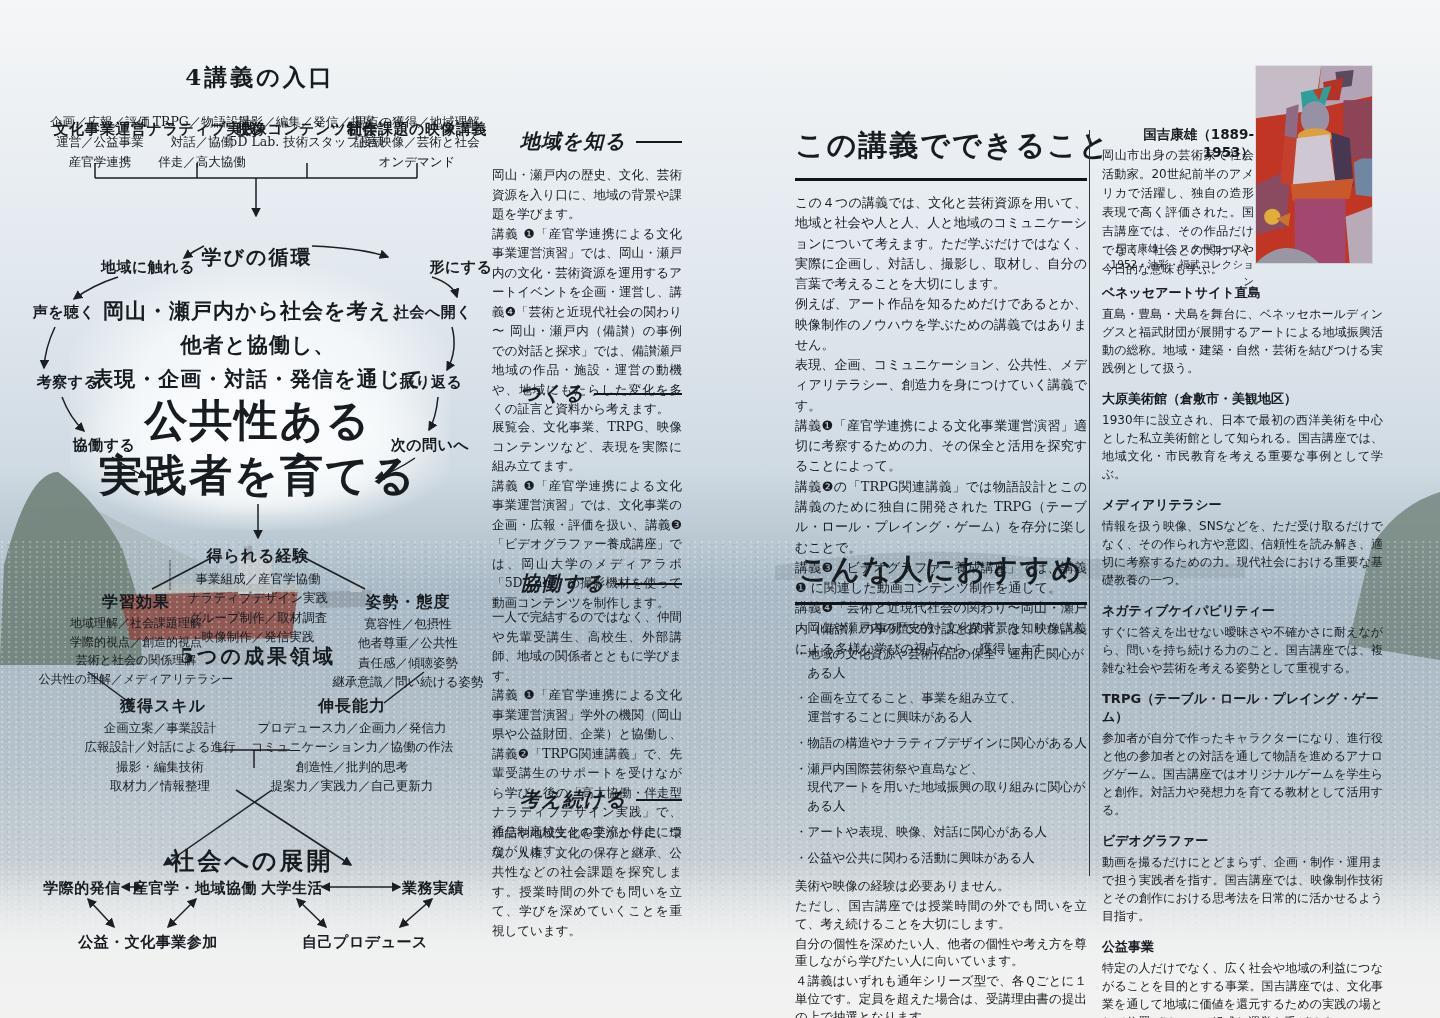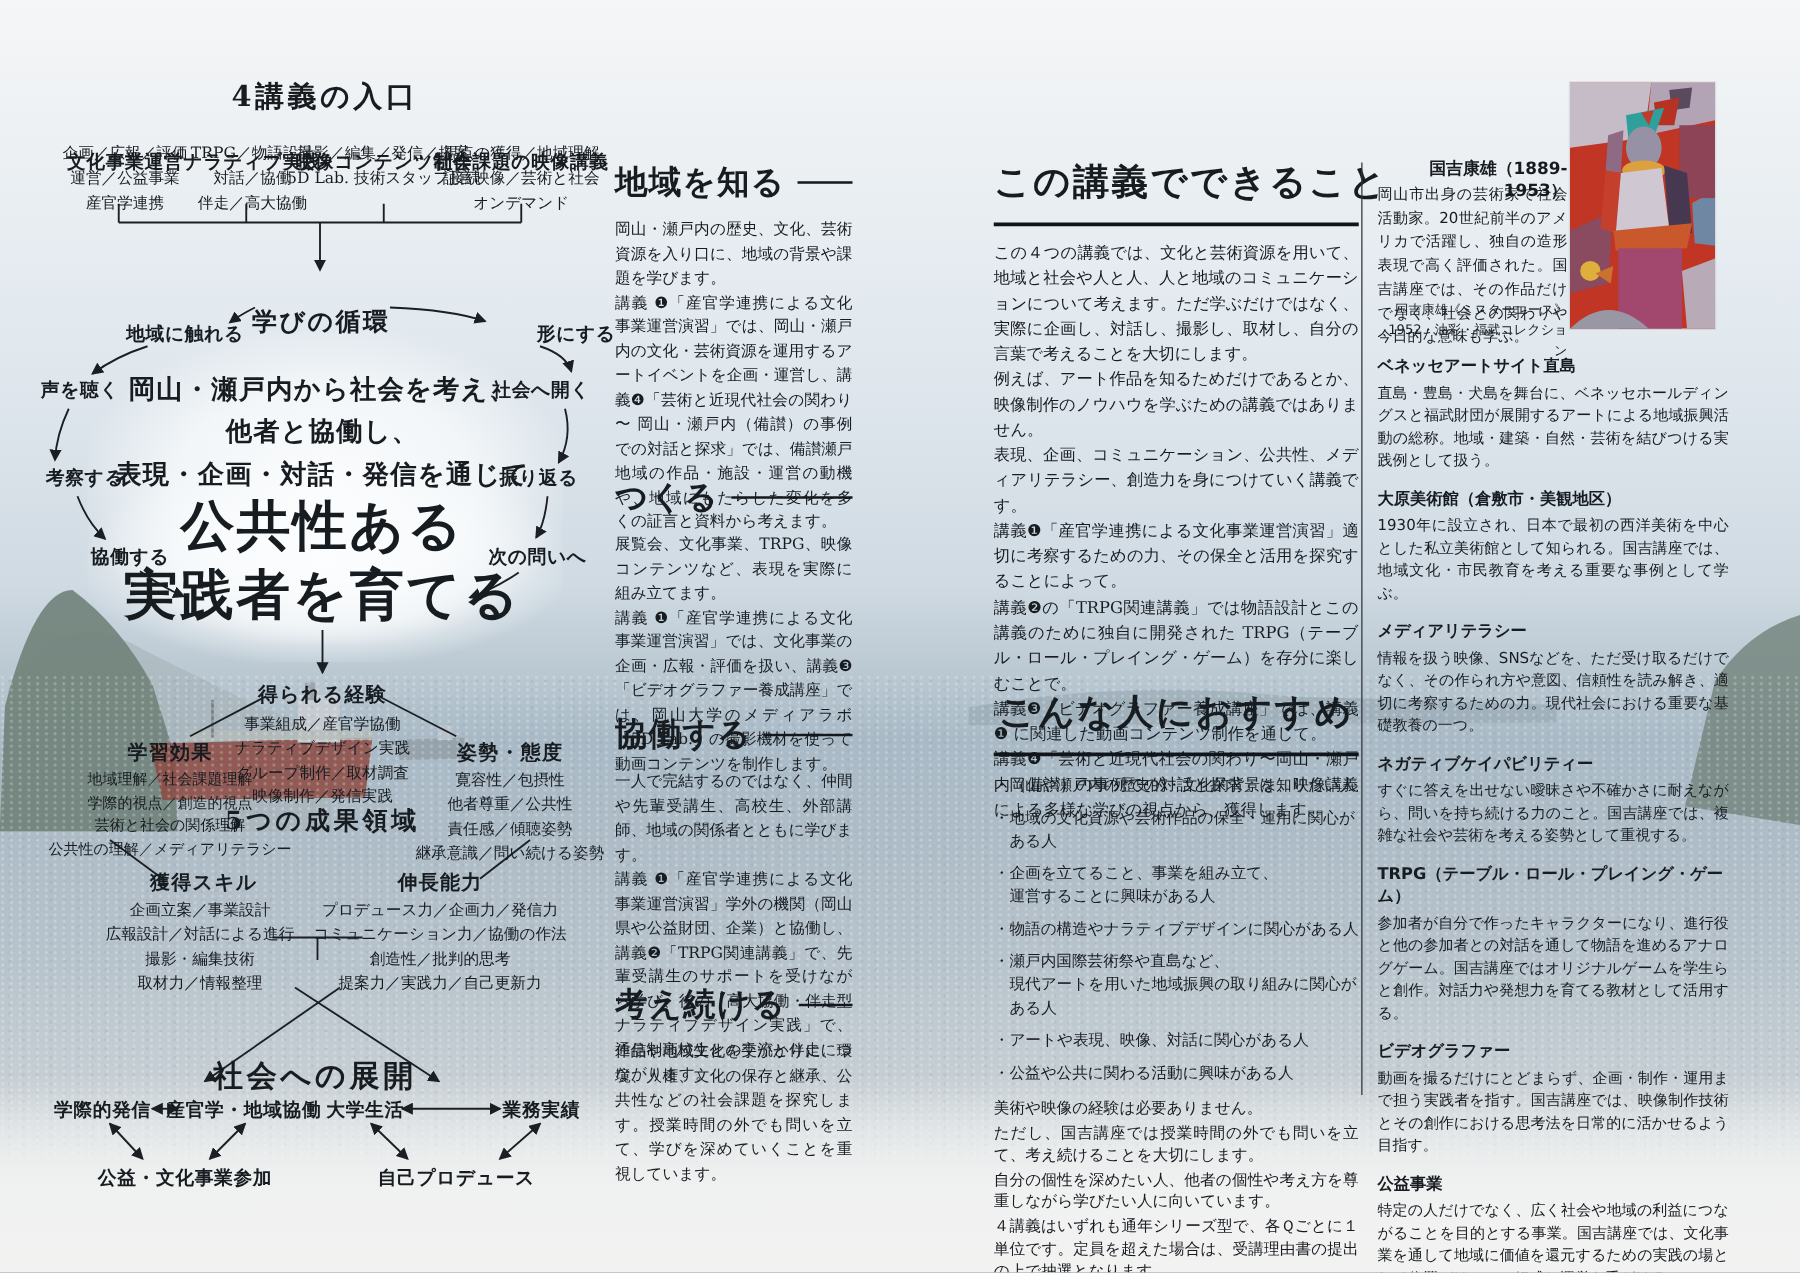--- a/index.html
+++ b/index.html
@@ -28,21 +28,21 @@
   .node{font-size:15px;font-weight:700;letter-spacing:.5px;}
   .cycle-title{font-size:20px;font-weight:700;letter-spacing:2px;}
   .center-lines{font-size:21px;font-weight:700;line-height:1.62;letter-spacing:1px;}
   .bigline{font-size:43px;font-weight:700;letter-spacing:2px;}
   .blockhead{font-size:16px;font-weight:700;letter-spacing:1px;}
   .blocksub{font-size:12.5px;line-height:1.55;}
   .domains{font-size:20px;font-weight:700;letter-spacing:3px;}
   .social-title{font-size:24px;font-weight:700;letter-spacing:3px;text-align:center;}
   
   .theme{position:absolute;left:492px;width:190px;}
-  .theme-head{display:flex;align-items:center;font-size:26px;font-weight:600;letter-spacing:1px;white-space:nowrap;}
+  .theme-head{display:flex;align-items:center;font-size:20px;font-style:italic;font-weight:600;letter-spacing:1px;white-space:nowrap;margin-left:28px;}
   .theme-head .rule{flex:1;height:2px;background:#14181c;margin-left:10px;min-width:28px;}
   .theme-body{margin-top:10px;font-size:12.5px;line-height:1.56;text-align:justify;white-space:pre-line;}
   
   .main-col{position:absolute;left:795px;width:292px;}
   .main-head{font-size:29px;font-weight:600;letter-spacing:2px;white-space:nowrap;text-align:center;}
   .main-rule{height:3px;background:#10151b;margin-top:12px;}
   .main-paras p{margin:0;font-size:13px;line-height:1.56;text-align:justify;}
   .rec-list div{font-size:12.5px;line-height:1.5;margin-bottom:7px;padding-left:1em;text-indent:-1em;white-space:pre-line;}
   .note-paras p{margin:0 0 2px 0;font-size:12.5px;line-height:1.42;text-align:justify;}
   .vdivider{position:absolute;left:1089px;top:130px;width:1px;height:746px;background:#30353a;}

